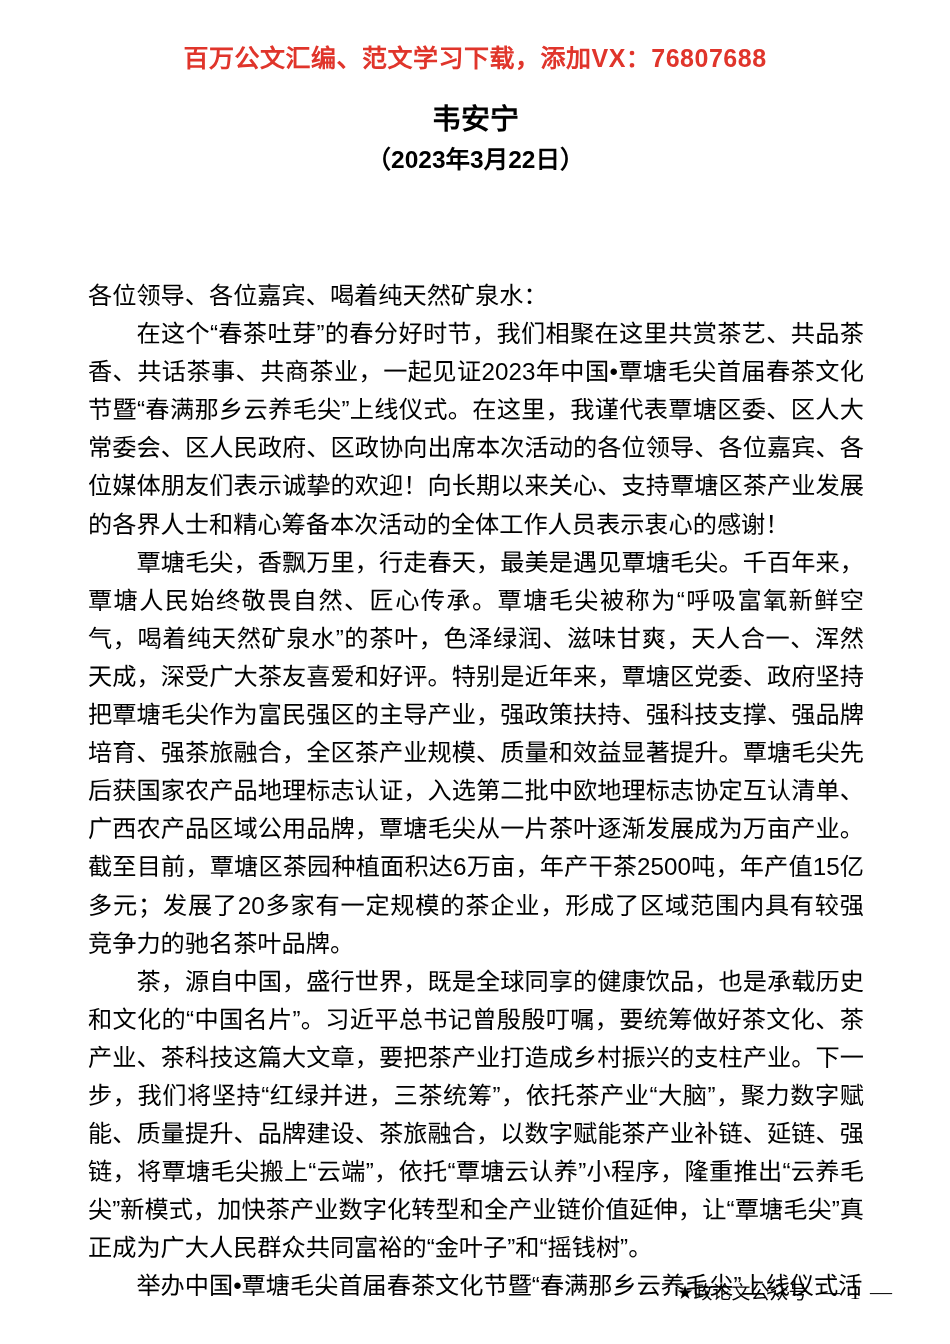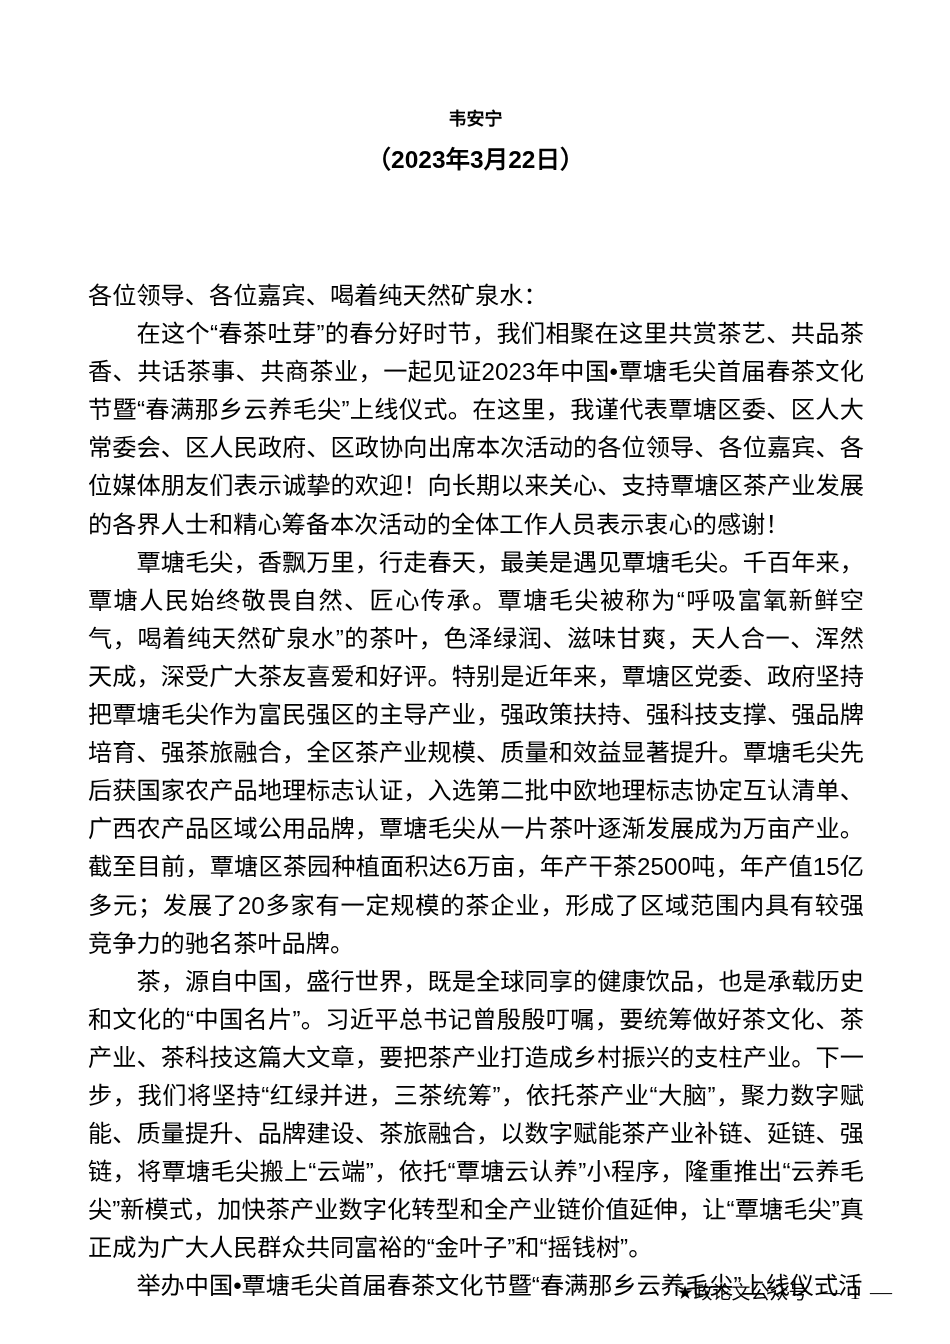--- a/index.html
+++ b/index.html
@@ -48,21 +48,21 @@
   }
   .doc-title {
     font-size: 24.5px;
     line-height: 38px;
     font-weight: 700;
     letter-spacing: 0.2px;
     text-align: center;
   }
   .doc-author {
     margin-top: 4px;
-    font-size: 18px;
+    font-size: 29px;
     line-height: 38px;
     font-weight: 700;
     text-align: center;
   }
   .doc-date {
     margin-top: 3px;
     font-size: 24.5px;
     line-height: 38px;
     font-weight: 700;
     text-align: center;
@@ -114,20 +114,21 @@
     font-family: "Liberation Serif", "DejaVu Serif", serif;
     font-size: 22px;
     letter-spacing: 2px;
   }
 </style>
 </head>
 <body>
 
 <div class="page">
 
+  <div class="promo-header">百万公文汇编、范文学习下载，添加VX：76807688</div>
 
   <div class="title-block">
     <div class="doc-author">韦安宁</div>
     <div class="doc-date">（2023年3月22日）</div>
   </div>
 
   <div class="body-block">
     <p class="para salutation">各位领导、各位嘉宾、喝着纯天然矿泉水：</p>
     <p class="para indent">在这个“春茶吐芽”的春分好时节，我们相聚在这里共赏茶艺、共品茶香、共话茶事、共商茶业，一起见证2023年中国•覃塘毛尖首届春茶文化节暨“春满那乡云养毛尖”上线仪式。在这里，我谨代表覃塘区委、区人大常委会、区人民政府、区政协向出席本次活动的各位领导、各位嘉宾、各位媒体朋友们表示诚挚的欢迎！向长期以来关心、支持覃塘区茶产业发展的各界人士和精心筹备本次活动的全体工作人员表示衷心的感谢！</p>
     <p class="para indent">覃塘毛尖，香飘万里，行走春天，最美是遇见覃塘毛尖。千百年来，覃塘人民始终敬畏自然、匠心传承。覃塘毛尖被称为“呼吸富氧新鲜空气，喝着纯天然矿泉水”的茶叶，色泽绿润、滋味甘爽，天人合一、浑然天成，深受广大茶友喜爱和好评。特别是近年来，覃塘区党委、政府坚持把覃塘毛尖作为富民强区的主导产业，强政策扶持、强科技支撑、强品牌培育、强茶旅融合，全区茶产业规模、质量和效益显著提升。覃塘毛尖先后获国家农产品地理标志认证，入选第二批中欧地理标志协定互认清单、广西农产品区域公用品牌，覃塘毛尖从一片茶叶逐渐发展成为万亩产业。截至目前，覃塘区茶园种植面积达6万亩，年产干茶2500吨，年产值15亿多元；发展了20多家有一定规模的茶企业，形成了区域范围内具有较强竞争力的驰名茶叶品牌。</p>

